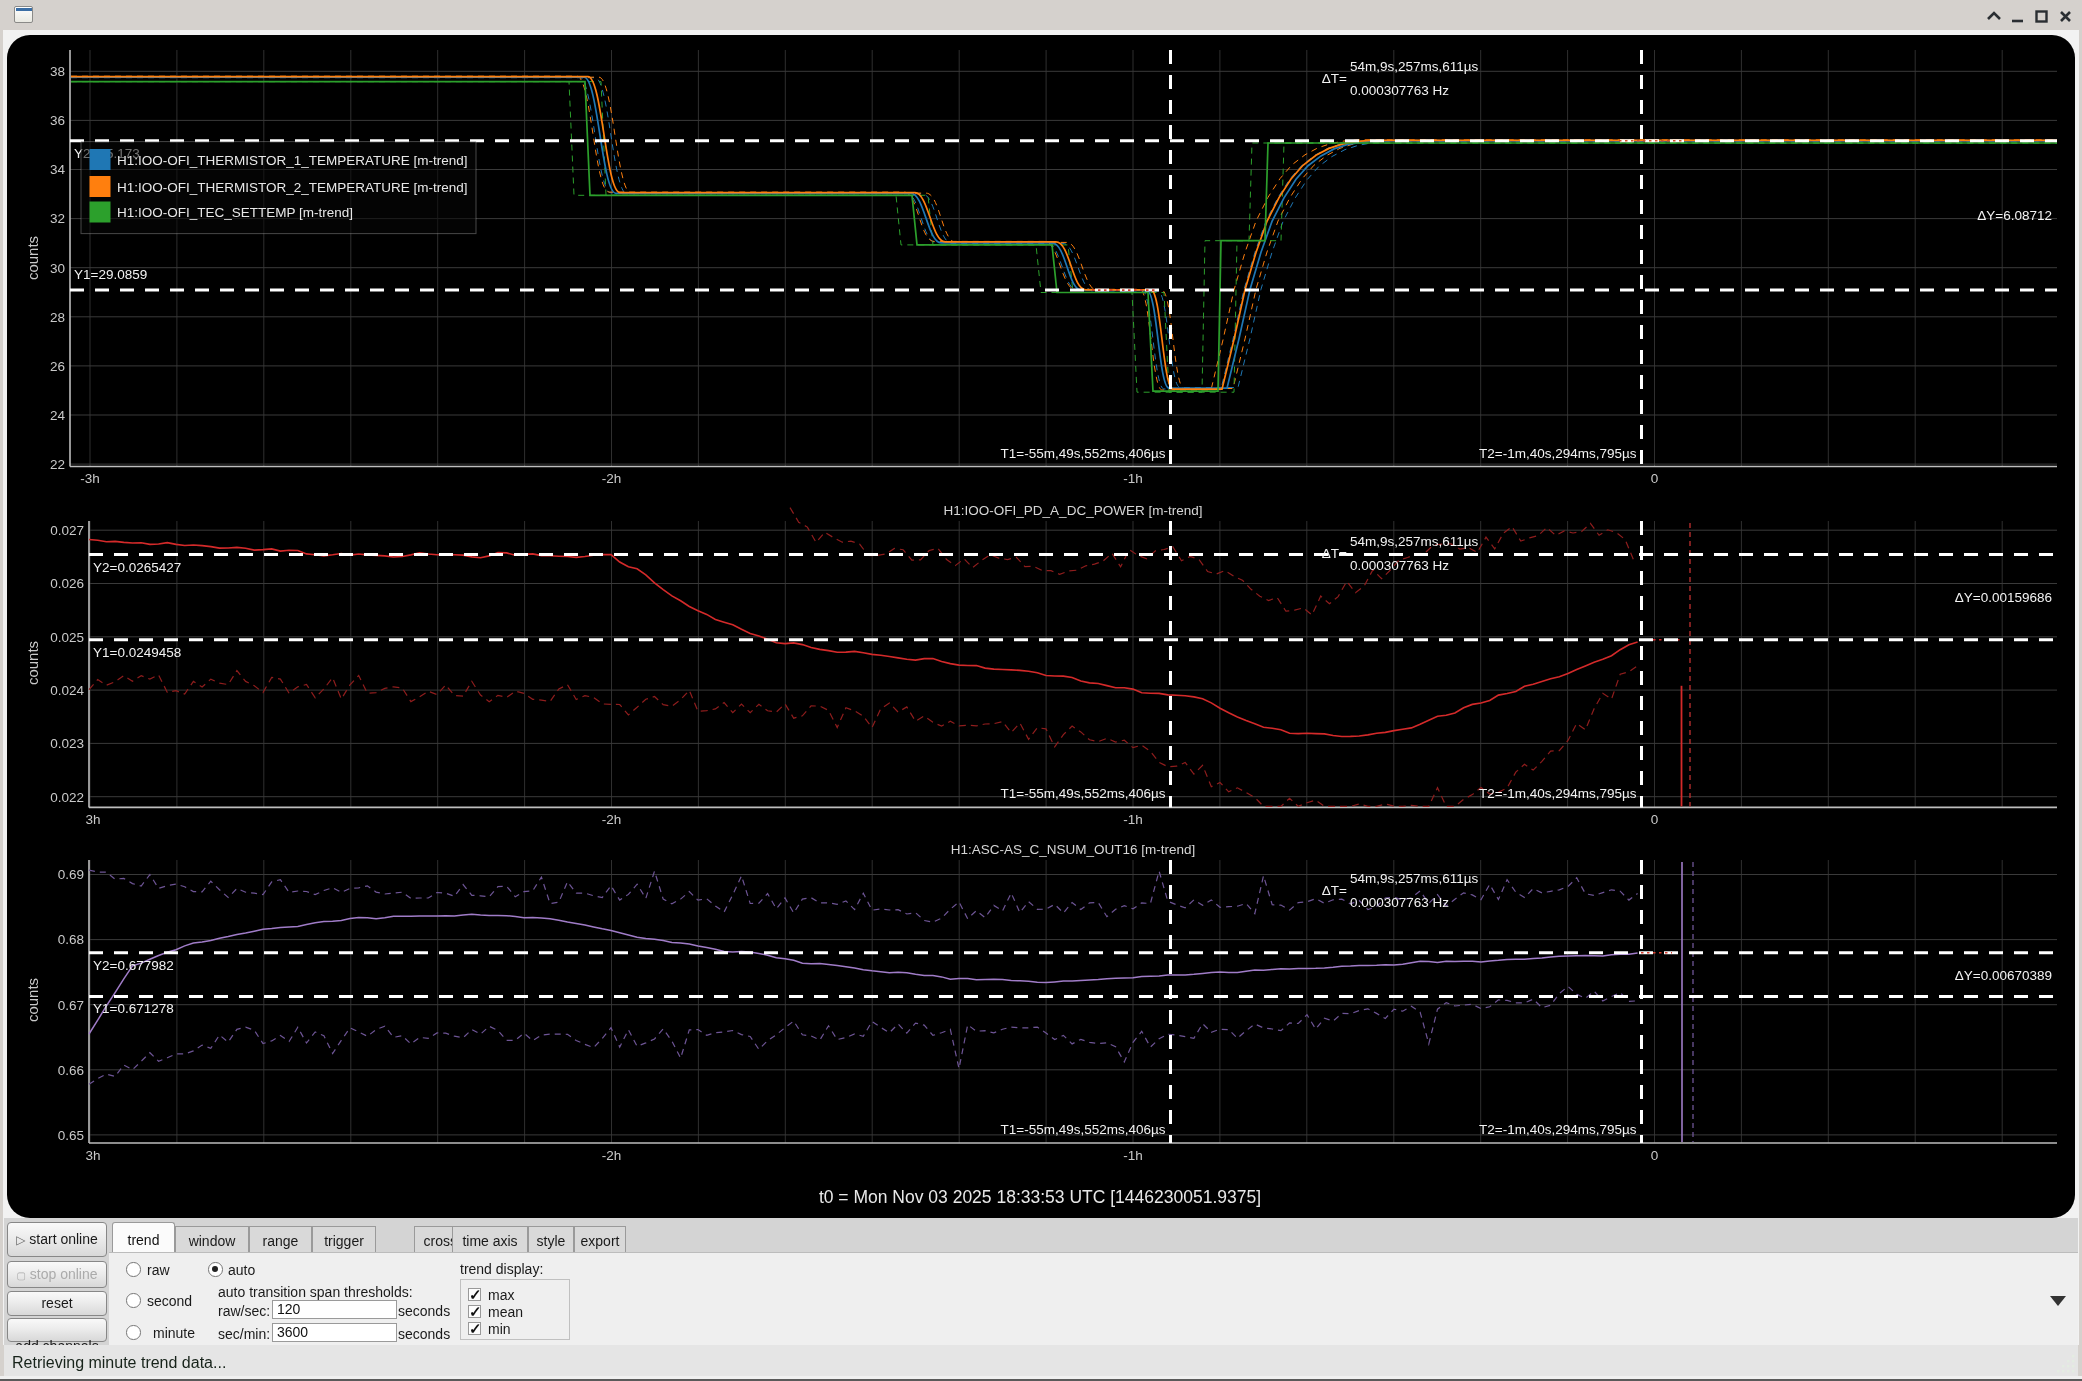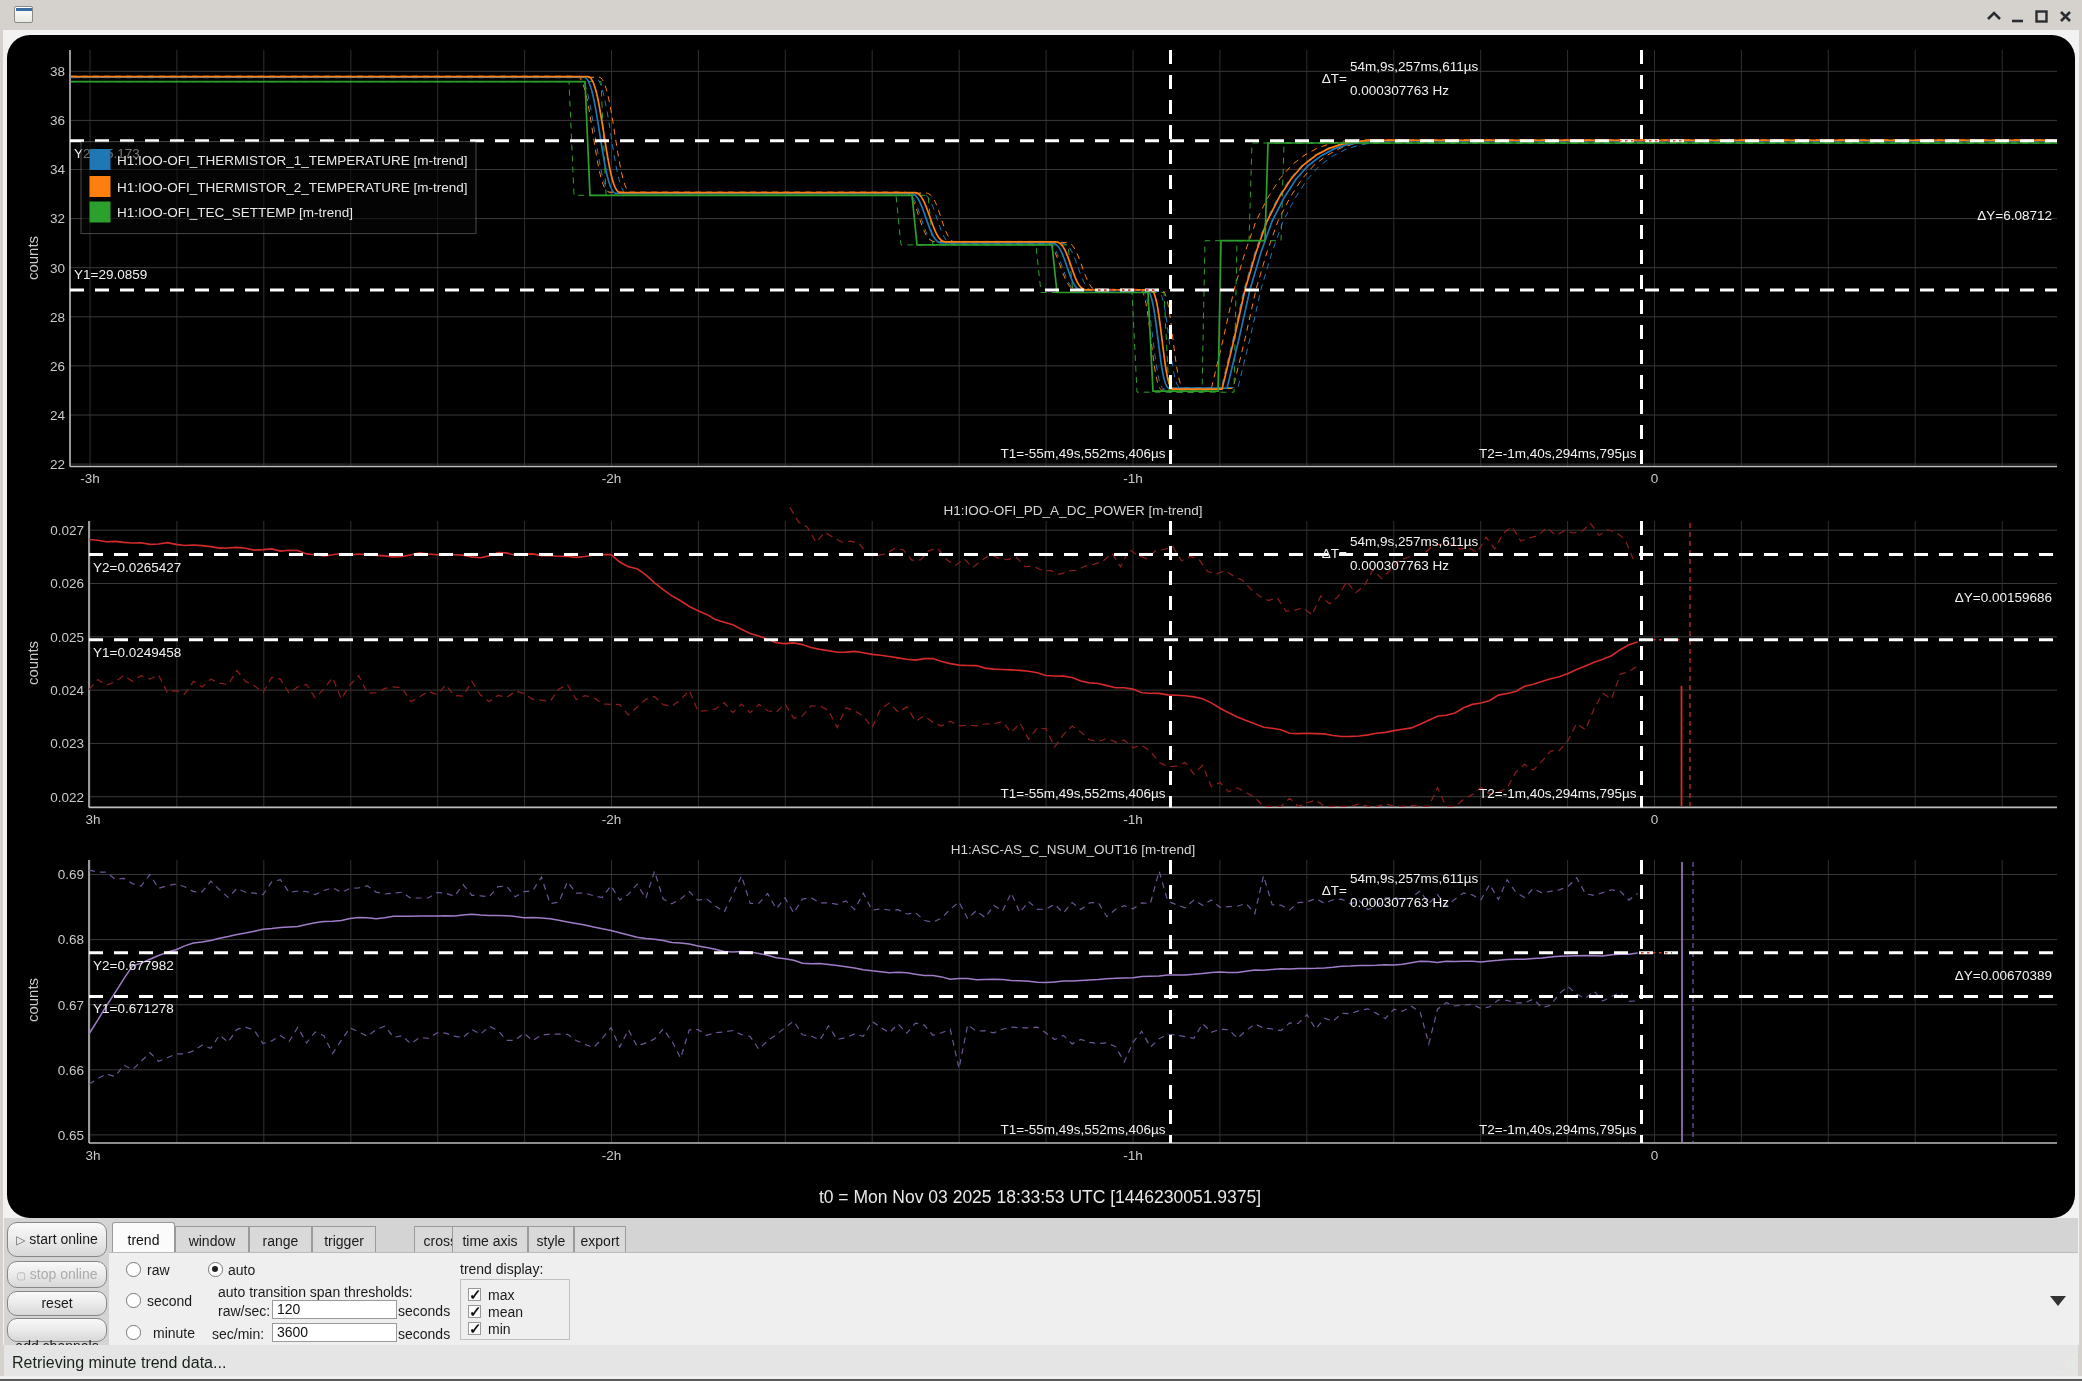--- a/index.html
+++ b/index.html
@@ -4,21 +4,21 @@
 html,body { width:2082px; height:1381px; overflow:hidden; }
 body { font-family:"Liberation Sans", sans-serif; position:relative; background:#d5d1cd; }
 .titlebar { position:absolute; left:1px; top:1px; width:2080px; height:29px; background:#d5d1cd; }
 .title { position:absolute; left:0; right:68px; top:8px; text-align:center; font-size:12px; font-weight:bold; color:#1c1c1c; }
 .ticon { position:absolute; left:13px; top:5px; width:19px; height:17px; background:linear-gradient(#ffffff,#e9e9e2); border:1.5px solid #8a8a88; border-radius:2px; }
 .ticon::before { content:""; position:absolute; left:0.5px; right:0.5px; top:0.5px; height:3.5px; background:#3b6ea5; }
 .border-in { position:absolute; left:3px; top:30px; width:2076px; height:1315px; background:#f2f2f2; }
 .content { position:absolute; left:7px; top:35px; width:2068px; height:1183px; background:#000;border-radius:23px; }
 .ctrl { position:absolute; left:4px; top:1218px; width:2074px; height:127px; background:#d4d4d4; font-size:14px; color:#1a1a1a; }
 .pane { position:absolute; left:105px; top:34px; right:0px; bottom:0; background:#efefef; border-top:1px solid #bcbcbc; }
-.btn { position:absolute; left:3px; width:100px; background:linear-gradient(#f9f9f9 0%, #ececec 45%, #d8d8d8 100%); border:1px solid #878787; border-radius:10px; font-size:14px; color:#1a1a1a; text-align:center; }
+.btn { position:absolute; left:3px; width:100px; background:linear-gradient(#f9f9f9 0%, #ececec 45%, #d8d8d8 100%); border:1px solid #878787; border-radius:4px; font-size:14px; color:#1a1a1a; text-align:center; }
 .tab { position:absolute; top:8px; height:26px; background:#d9d9d9; border:1px solid #9a9a9a; border-bottom:none; font-size:14px; color:#1a1a1a; text-align:center; padding-top:6px; }
 .tabact { position:absolute; top:4px; height:30px; background:#fbfbfb; border:1px solid #9a9a9a; border-bottom:none; border-radius:3px 3px 0 0; font-size:14px; color:#111; text-align:center; padding-top:9px; z-index:3; }
 .radio { position:absolute; width:14.5px; height:14.5px; border-radius:50%; border:1.2px solid #777; background:#fff; }
 .radio.sel::before { content:""; position:absolute; left:3.2px; top:3.2px; width:5.8px; height:5.8px; border-radius:50%; background:#222; }
 .lbl { position:absolute; white-space:nowrap; }
 .inp { position:absolute; width:125px; height:19px; background:#fff; border:1px solid #9a9a9a; font-size:14px; color:#111; padding:0px 4px; font-family:"Liberation Sans", sans-serif; }
 .gbox { position:absolute; border:1px solid #c0c0c0; }
 .chk { position:absolute; width:13px; height:13px; background:#fdfdfd; border:1px solid #999; }
 .chk::before { content:"\2713"; position:absolute; left:0px; top:-3px; font-size:15px; font-weight:bold; color:#111; }
 .status { position:absolute; left:4px; top:1345px; width:2074px; height:31px; background:#e5e5e5; }
@@ -263,21 +263,21 @@
  <div class="radio sel" style="left:204px; top:44px;"></div>
     <div class="lbl" style="left:224px; top:44px;">auto</div>
  <div class="radio" style="left:122px; top:75px;"></div>
     <div class="lbl" style="left:143px; top:75px;">second</div>
  <div class="radio" style="left:122px; top:107px;"></div>
     <div class="lbl" style="left:149px; top:107px;">minute</div>
  <div class="lbl" style="left:214px; top:66px;">auto transition span thresholds:</div>
  <div class="lbl" style="left:214px; top:85px;">raw/sec:</div>
  <div class="inp" style="left:268px; top:82px;">120</div>
  <div class="lbl" style="left:394px; top:85px;">seconds</div>
- <div class="lbl" style="left:208px; top:108px;">sec/min:</div>
+ <div class="lbl" style="left:214px; top:108px;">sec/min:</div>
  <div class="inp" style="left:268px; top:105px;">3600</div>
  <div class="lbl" style="left:394px; top:108px;">seconds</div>
  <div class="lbl" style="left:456px; top:43px;">trend display:</div>
  <div class="gbox" style="left:456px; top:61px; width:110px; height:61px;"></div>
  <div class="chk" style="left:464px; top:70px;"></div>
     <div class="lbl" style="left:484px; top:69px;">max</div>
  <div class="chk" style="left:464px; top:87px;"></div>
     <div class="lbl" style="left:484px; top:86px;">mean</div>
  <div class="chk" style="left:464px; top:104px;"></div>
     <div class="lbl" style="left:484px; top:103px;">min</div>

